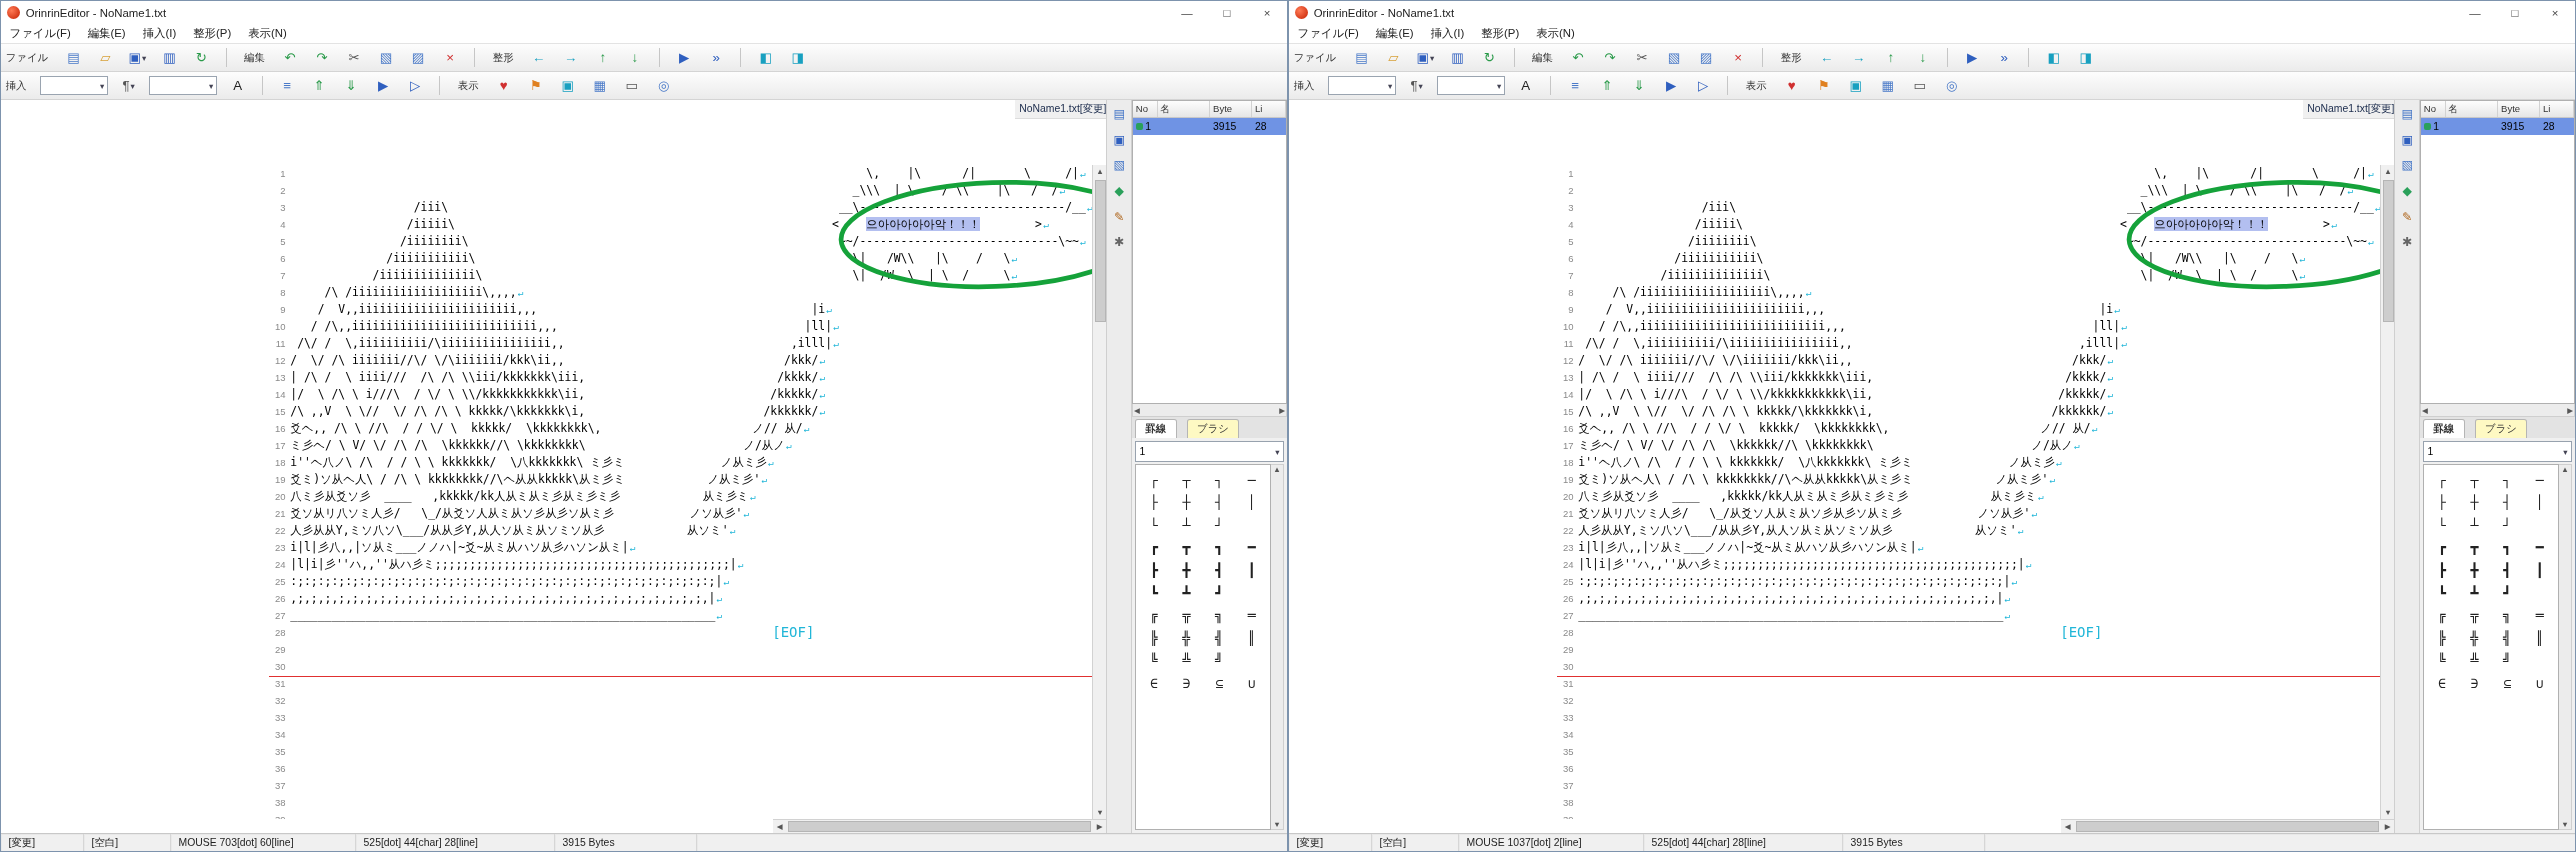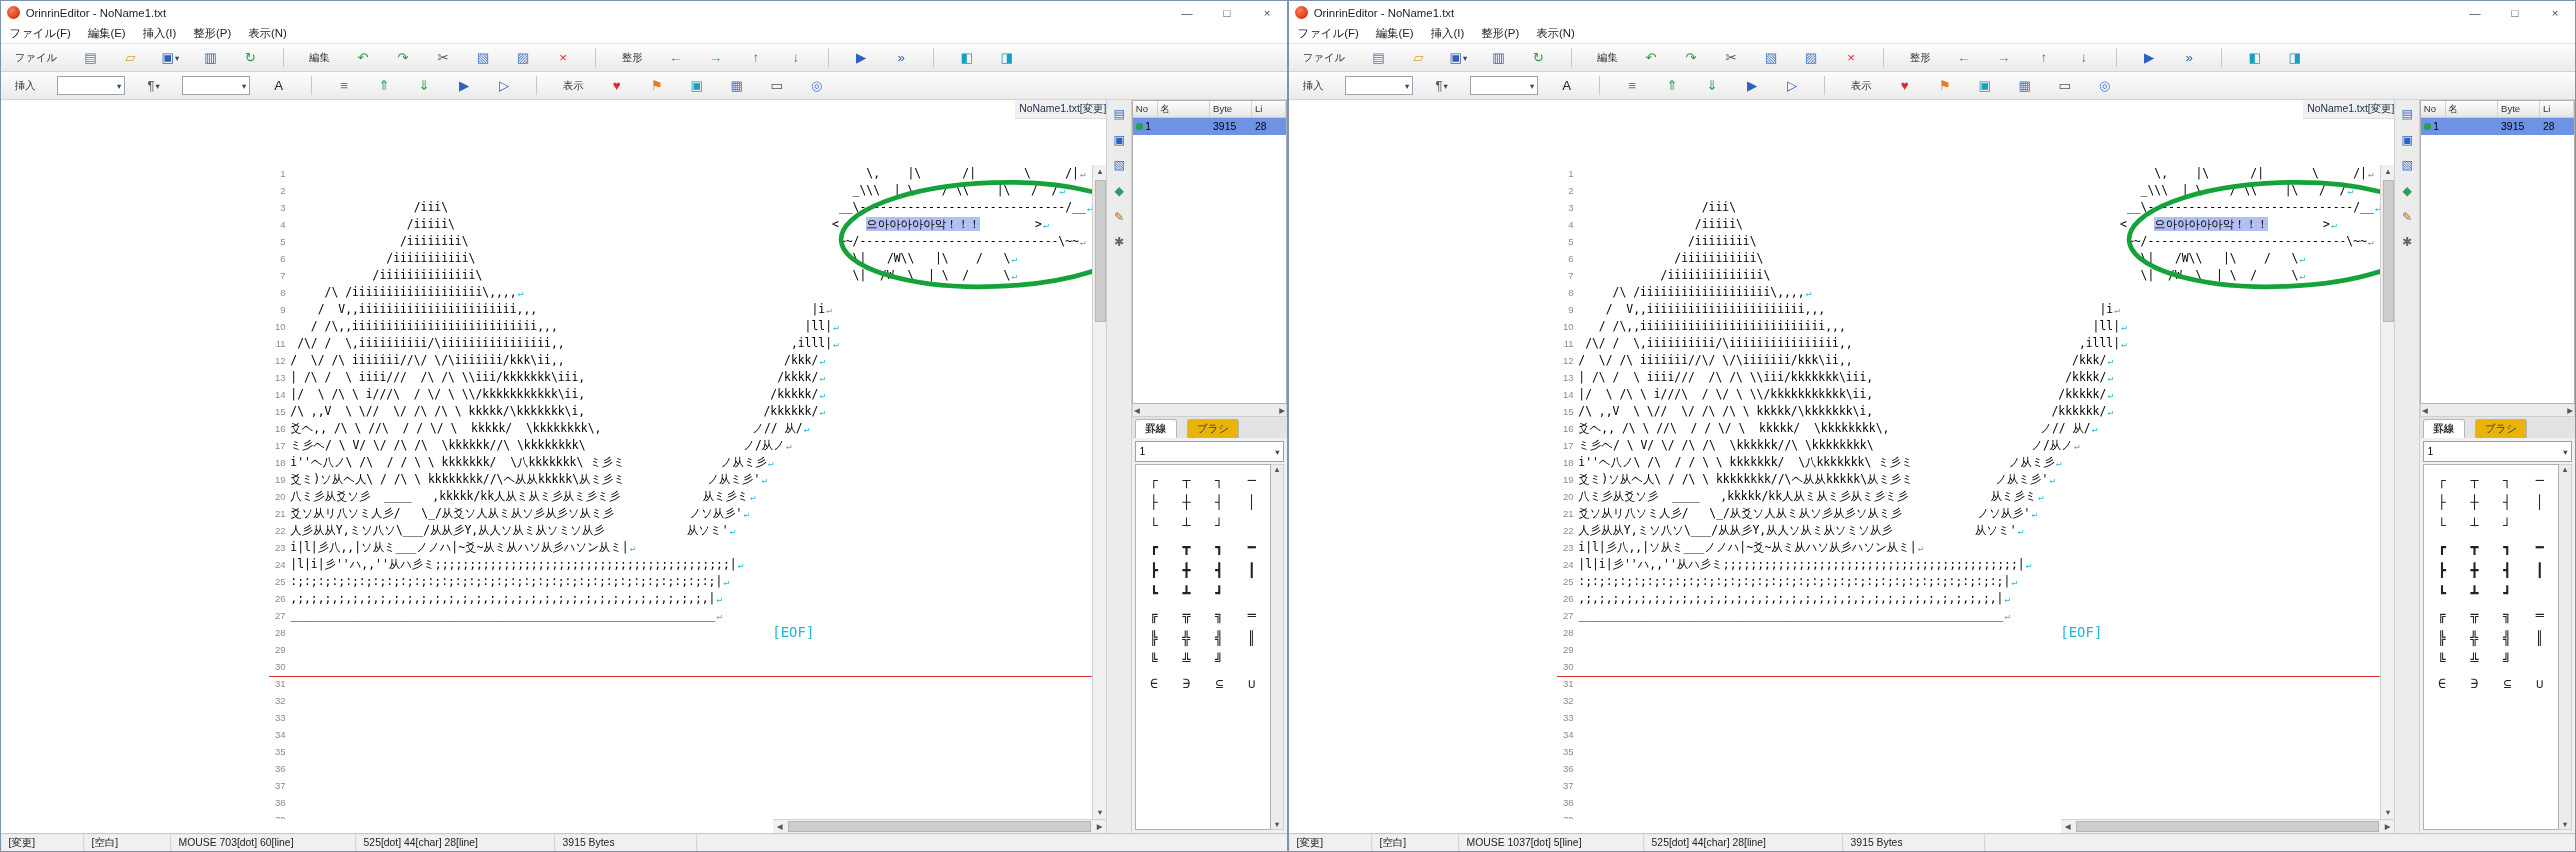--- a/index.html
+++ b/index.html
@@ -13,21 +13,21 @@
   .app-icon { width:13.3px; height:13.3px; border-radius:50%; background:radial-gradient(circle at 35% 35%, #ff7a55, #c41f00); flex:0 0 auto; }
   .title { font-size:11.4px; color:#222; white-space:nowrap; }
   .caption-buttons { margin-left:auto; display:flex; height:100%; }
   .cap { width:40px; display:flex; align-items:center; justify-content:center; font-size:11.4px; color:#444; }
 
   
   .menubar { height:20px; background:#ffffff; border-bottom:0.9px solid #e3e3e3; display:flex; align-items:center; font-size:11.4px; color:#222; flex:0 0 auto; }
   .menu-item { padding:0 8.5px; height:100%; display:flex; align-items:center; }
 
   
-  .toolbar { height:28px; background:linear-gradient(#fdfdfd,#ebebeb); border-bottom:0.9px solid #d4d4d4; display:flex; align-items:center; padding:0 9px; gap:17px; flex:0 0 auto; }
+  .toolbar { height:28px; background:linear-gradient(#fdfdfd,#ebebeb); border-bottom:0.9px solid #d4d4d4; display:flex; align-items:center; padding:0 0; gap:9px; flex:0 0 auto; }
   .tlabel { font-size:10.4px; color:#333; padding:0 4.7px; white-space:nowrap; }
   .tbtn { min-width:23px; height:23px; display:flex; align-items:center; justify-content:center; font-size:13.3px; border:0.9px solid transparent; border-radius:1.9px; padding:0 0.9px; }
   .tsep { width:0.9px; height:19px; background:#c6c6c6; margin:0 3.8px; flex:0 0 auto; }
   .tcombo { width:68px; height:19px; background:#fff; border:0.9px solid #9aa4b0; display:flex; align-items:center; justify-content:space-between; padding:0 2.8px; font-size:10.4px; }
   .caret { font-size:8.5px; color:#445; margin-left:0.9px; }
 
   
   .content { flex:1; display:flex; min-height:0; }
   .editor-block { flex:1; display:flex; flex-direction:column; min-width:0; background:#fff; border-right:0.9px solid #cfcfcf;align-items:flex-end; }
   .doc-tab { height:19px; font-size:10.4px; color:#203050; background:#f0f0f0; display:flex; align-items:center; padding-left:4.7px; border-bottom:0.9px solid #dcdcdc; flex:0 0 auto; }
@@ -63,21 +63,21 @@
   .list { height:304px; background:#fff; border:0.9px solid #b0b0b0; overflow:hidden; font-size:10.4px; flex:0 0 auto; }
   .list-header { display:flex; height:17px; background:linear-gradient(#fdfdfd,#e6e6e6); border-bottom:0.9px solid #c8c8c8; }
   .hcell { border-right:0.9px solid #d2d2d2; padding:1.9px 2.8px 0 2.8px; font-size:9.5px; color:#333; overflow:hidden; white-space:nowrap; }
   .c0 { width:24.6px; } .c1 { width:53px; } .c2 { width:42px; } .c3 { width:34px; }
   .lrow { display:flex; height:17px; align-items:center; }
   .lrow.selected { background:#6f93e4; color:#000; }
   .lcell { padding:0 2.8px; overflow:hidden; white-space:nowrap; display:flex; align-items:center; gap:1.9px; }
   .dot { width:7.6px; height:7.6px; background:#2aa05a; border-radius:1.9px; flex:0 0 auto; }
   .list-hscroll { height:13.3px; background:#ececec; border:0.9px solid #cfcfcf; border-top:none; display:flex; align-items:center; justify-content:space-between; font-size:7.6px; color:#555; padding:0 0.9px; flex:0 0 auto; }
   .panel-tabs { height:21px; display:flex; align-items:flex-end; gap:10px; padding:1.9px 2.8px 0 2.8px; background:#e3e3e3; flex:0 0 auto; }
-  .ptab { padding:1.9px 9.5px 2.8px 9.5px; font-size:10.4px; background:#eab308; border:0.9px solid #b5b5b5; border-bottom:none; border-radius:2.8px 2.8px 0 0; color:#333; }
+  .ptab { padding:1.9px 9.5px 2.8px 9.5px; font-size:10.4px; background:#fef9c3; border:0.9px solid #b5b5b5; border-bottom:none; border-radius:2.8px 2.8px 0 0; color:#333; }
   .ptab.active { background:#fff; font-weight:bold; }
   .brush-combo { height:21px; margin:2.8px 2.8px 1.9px 2.8px; background:#fff; border:0.9px solid #98a2ae; display:flex; align-items:center; justify-content:space-between; font-size:10.4px; padding:0 3.8px; flex:0 0 auto; }
   .palette-wrap { flex:1; display:flex; margin:0 2.8px 2.8px 2.8px; min-height:0; }
   .palette { flex:1; background:#fff; border:0.9px solid #b0b0b0; display:grid; grid-template-columns:repeat(4,1fr); align-content:start; row-gap:7.6px; padding:7.6px 1.9px; font:13.3px "DejaVu Sans Mono",monospace; color:#222; overflow:hidden; }
   .pcell { text-align:center; }
   .pscroll { width:13.3px; background:#ececec; border:0.9px solid #cfcfcf; border-left:none; display:flex; flex-direction:column; align-items:center; justify-content:space-between; font-size:7.6px; color:#555; }
 
   
   .statusbar { height:18px; background:#f0f0f0; border-top:0.9px solid #c8c8c8; display:flex; align-items:stretch; font-size:10.4px; color:#222; flex:0 0 auto; }
   .sseg { padding:0 7.6px; border-right:0.9px solid #d6d6d6; box-shadow:inset 0.9px 0.9px 0 #e8e8e8; display:flex; align-items:center; white-space:nowrap; overflow:hidden; }
@@ -1212,21 +1212,21 @@
             <span>▲</span>
             <span>▼</span>
           </div>
         </div>
       </div>
     </div>
 
     <div class="statusbar">
       <span class="sseg s1">[変更]</span>
       <span class="sseg s2">[空白]</span>
-      <span class="sseg s3">MOUSE 1037[dot] 5[line]</span>
+      <span class="sseg s3">MOUSE 1037[dot] 2[line]</span>
       <span class="sseg s4">525[dot] 44[char] 28[line]</span>
       <span class="sseg s5">3915 Bytes</span>
       <span class="sseg filler"></span>
     </div>
 
   </div>
   </div>
 
 
 </body></html>

